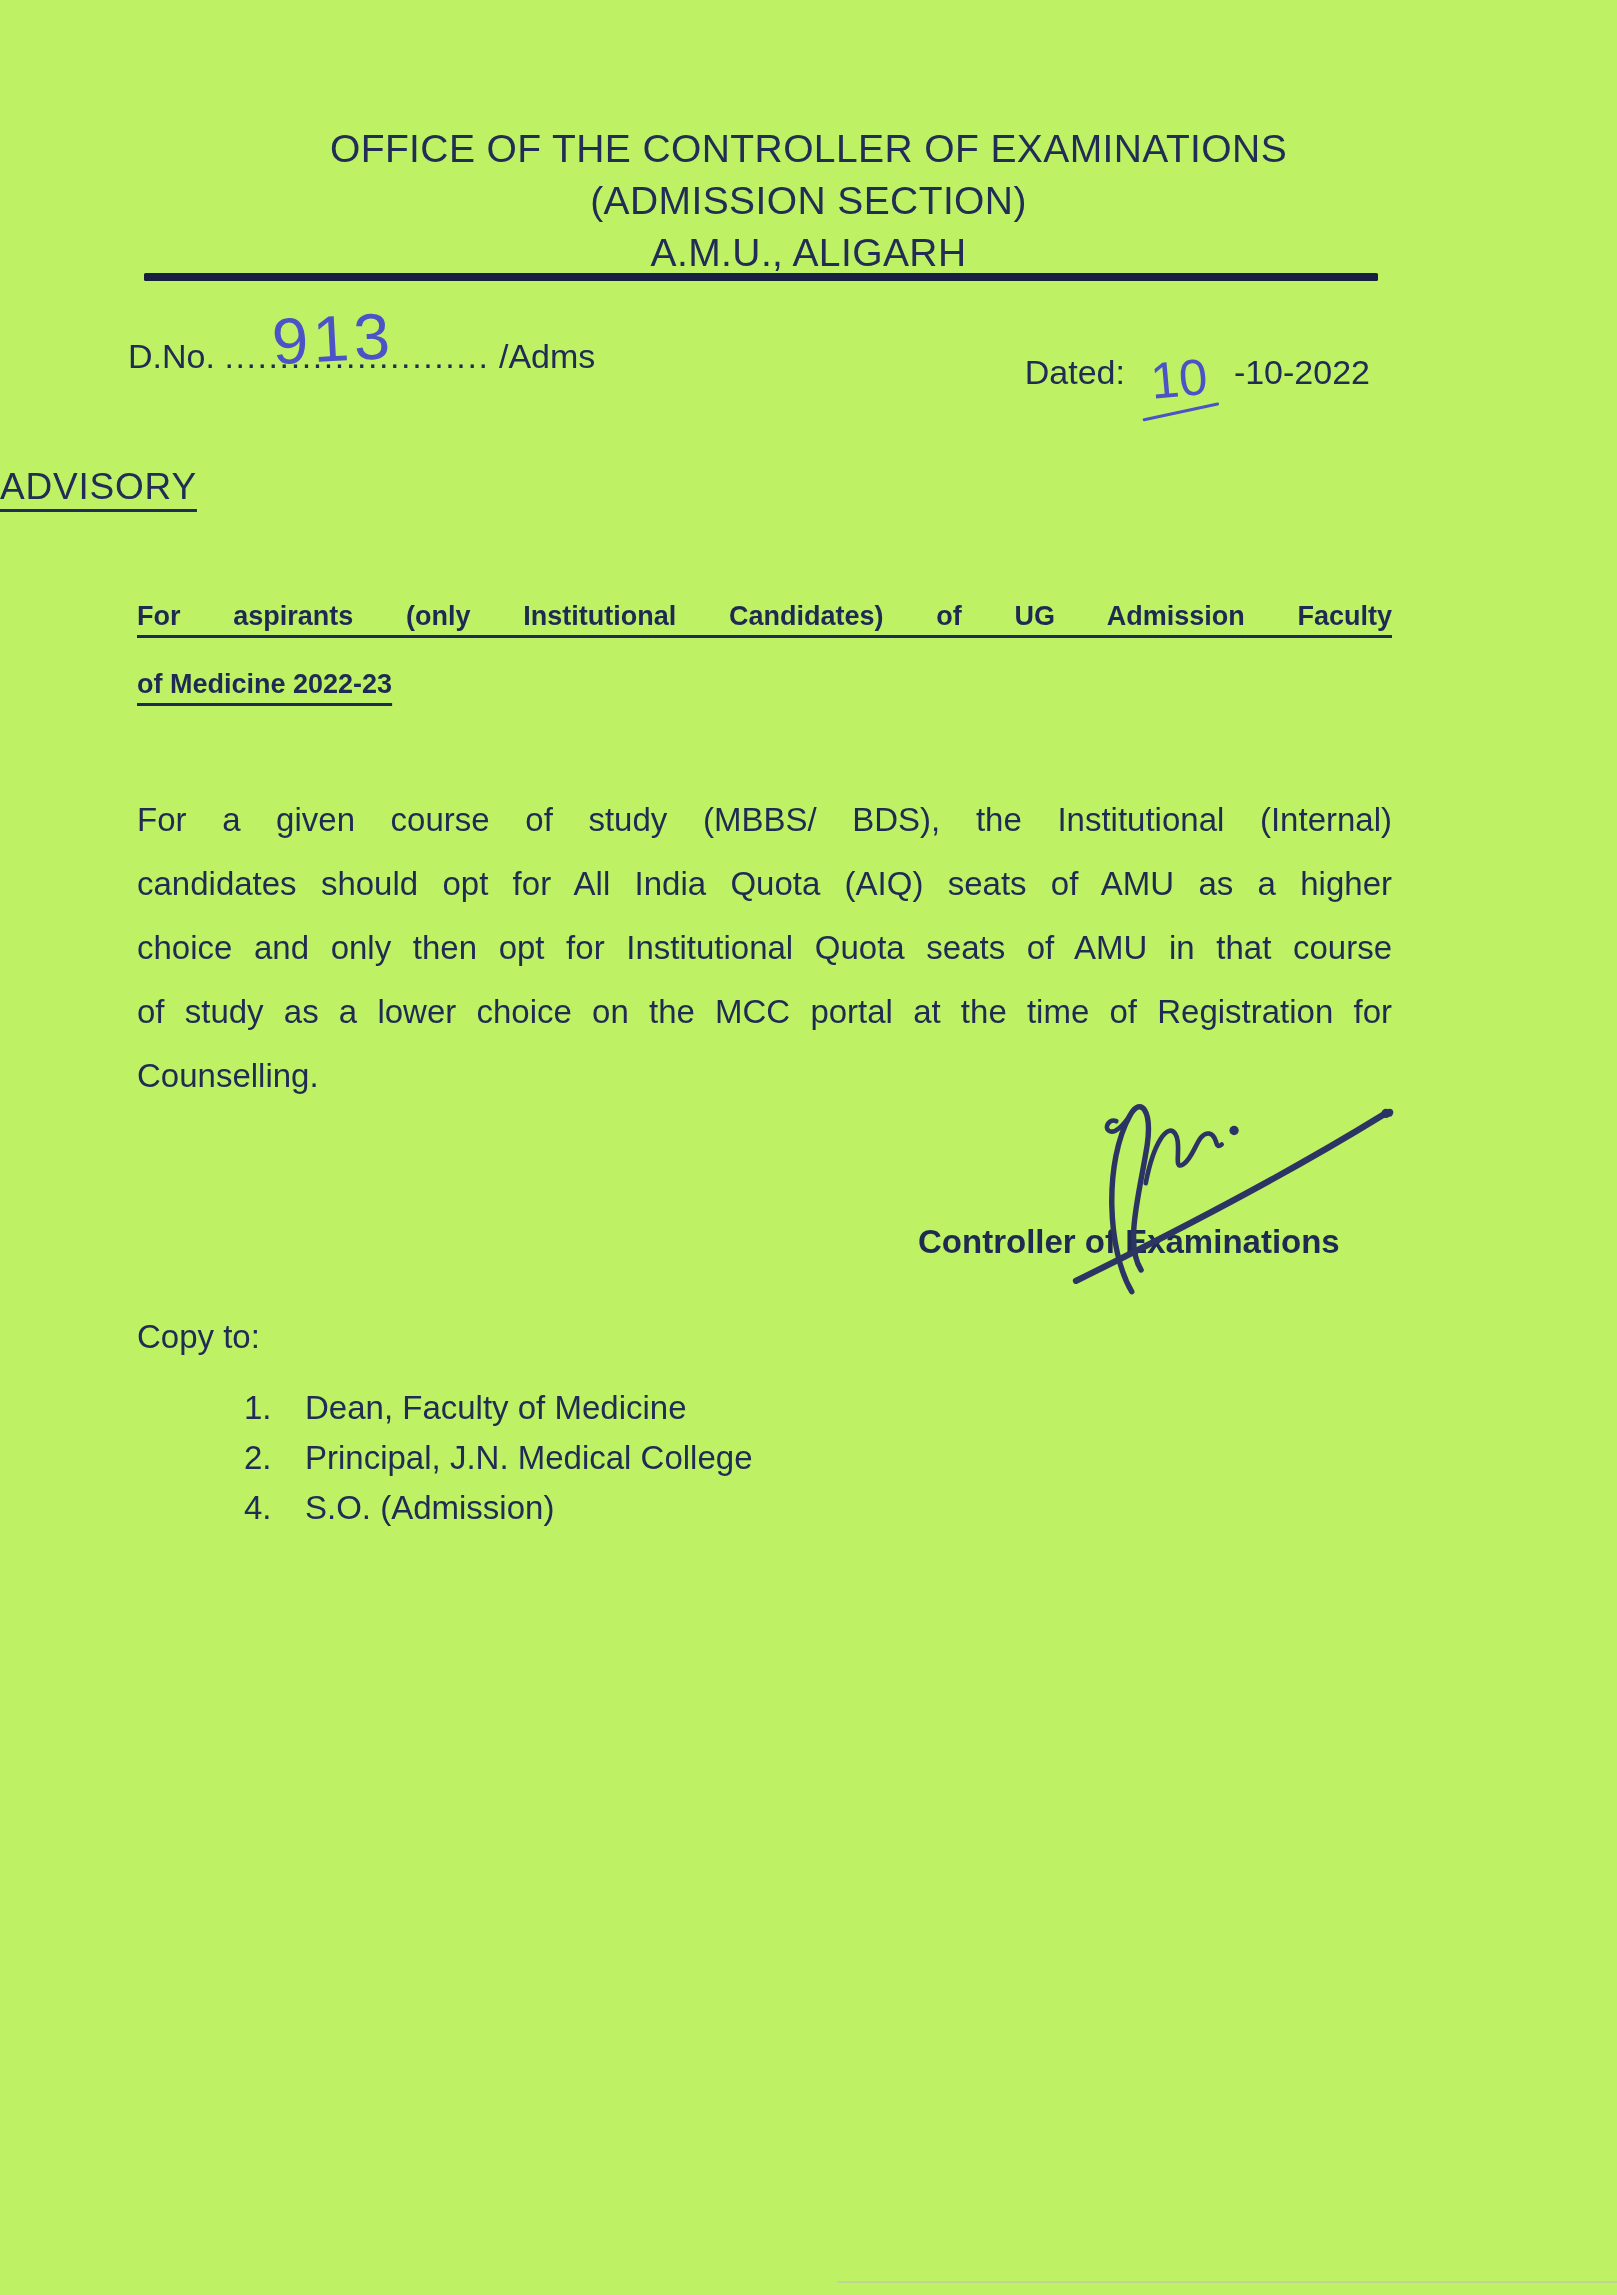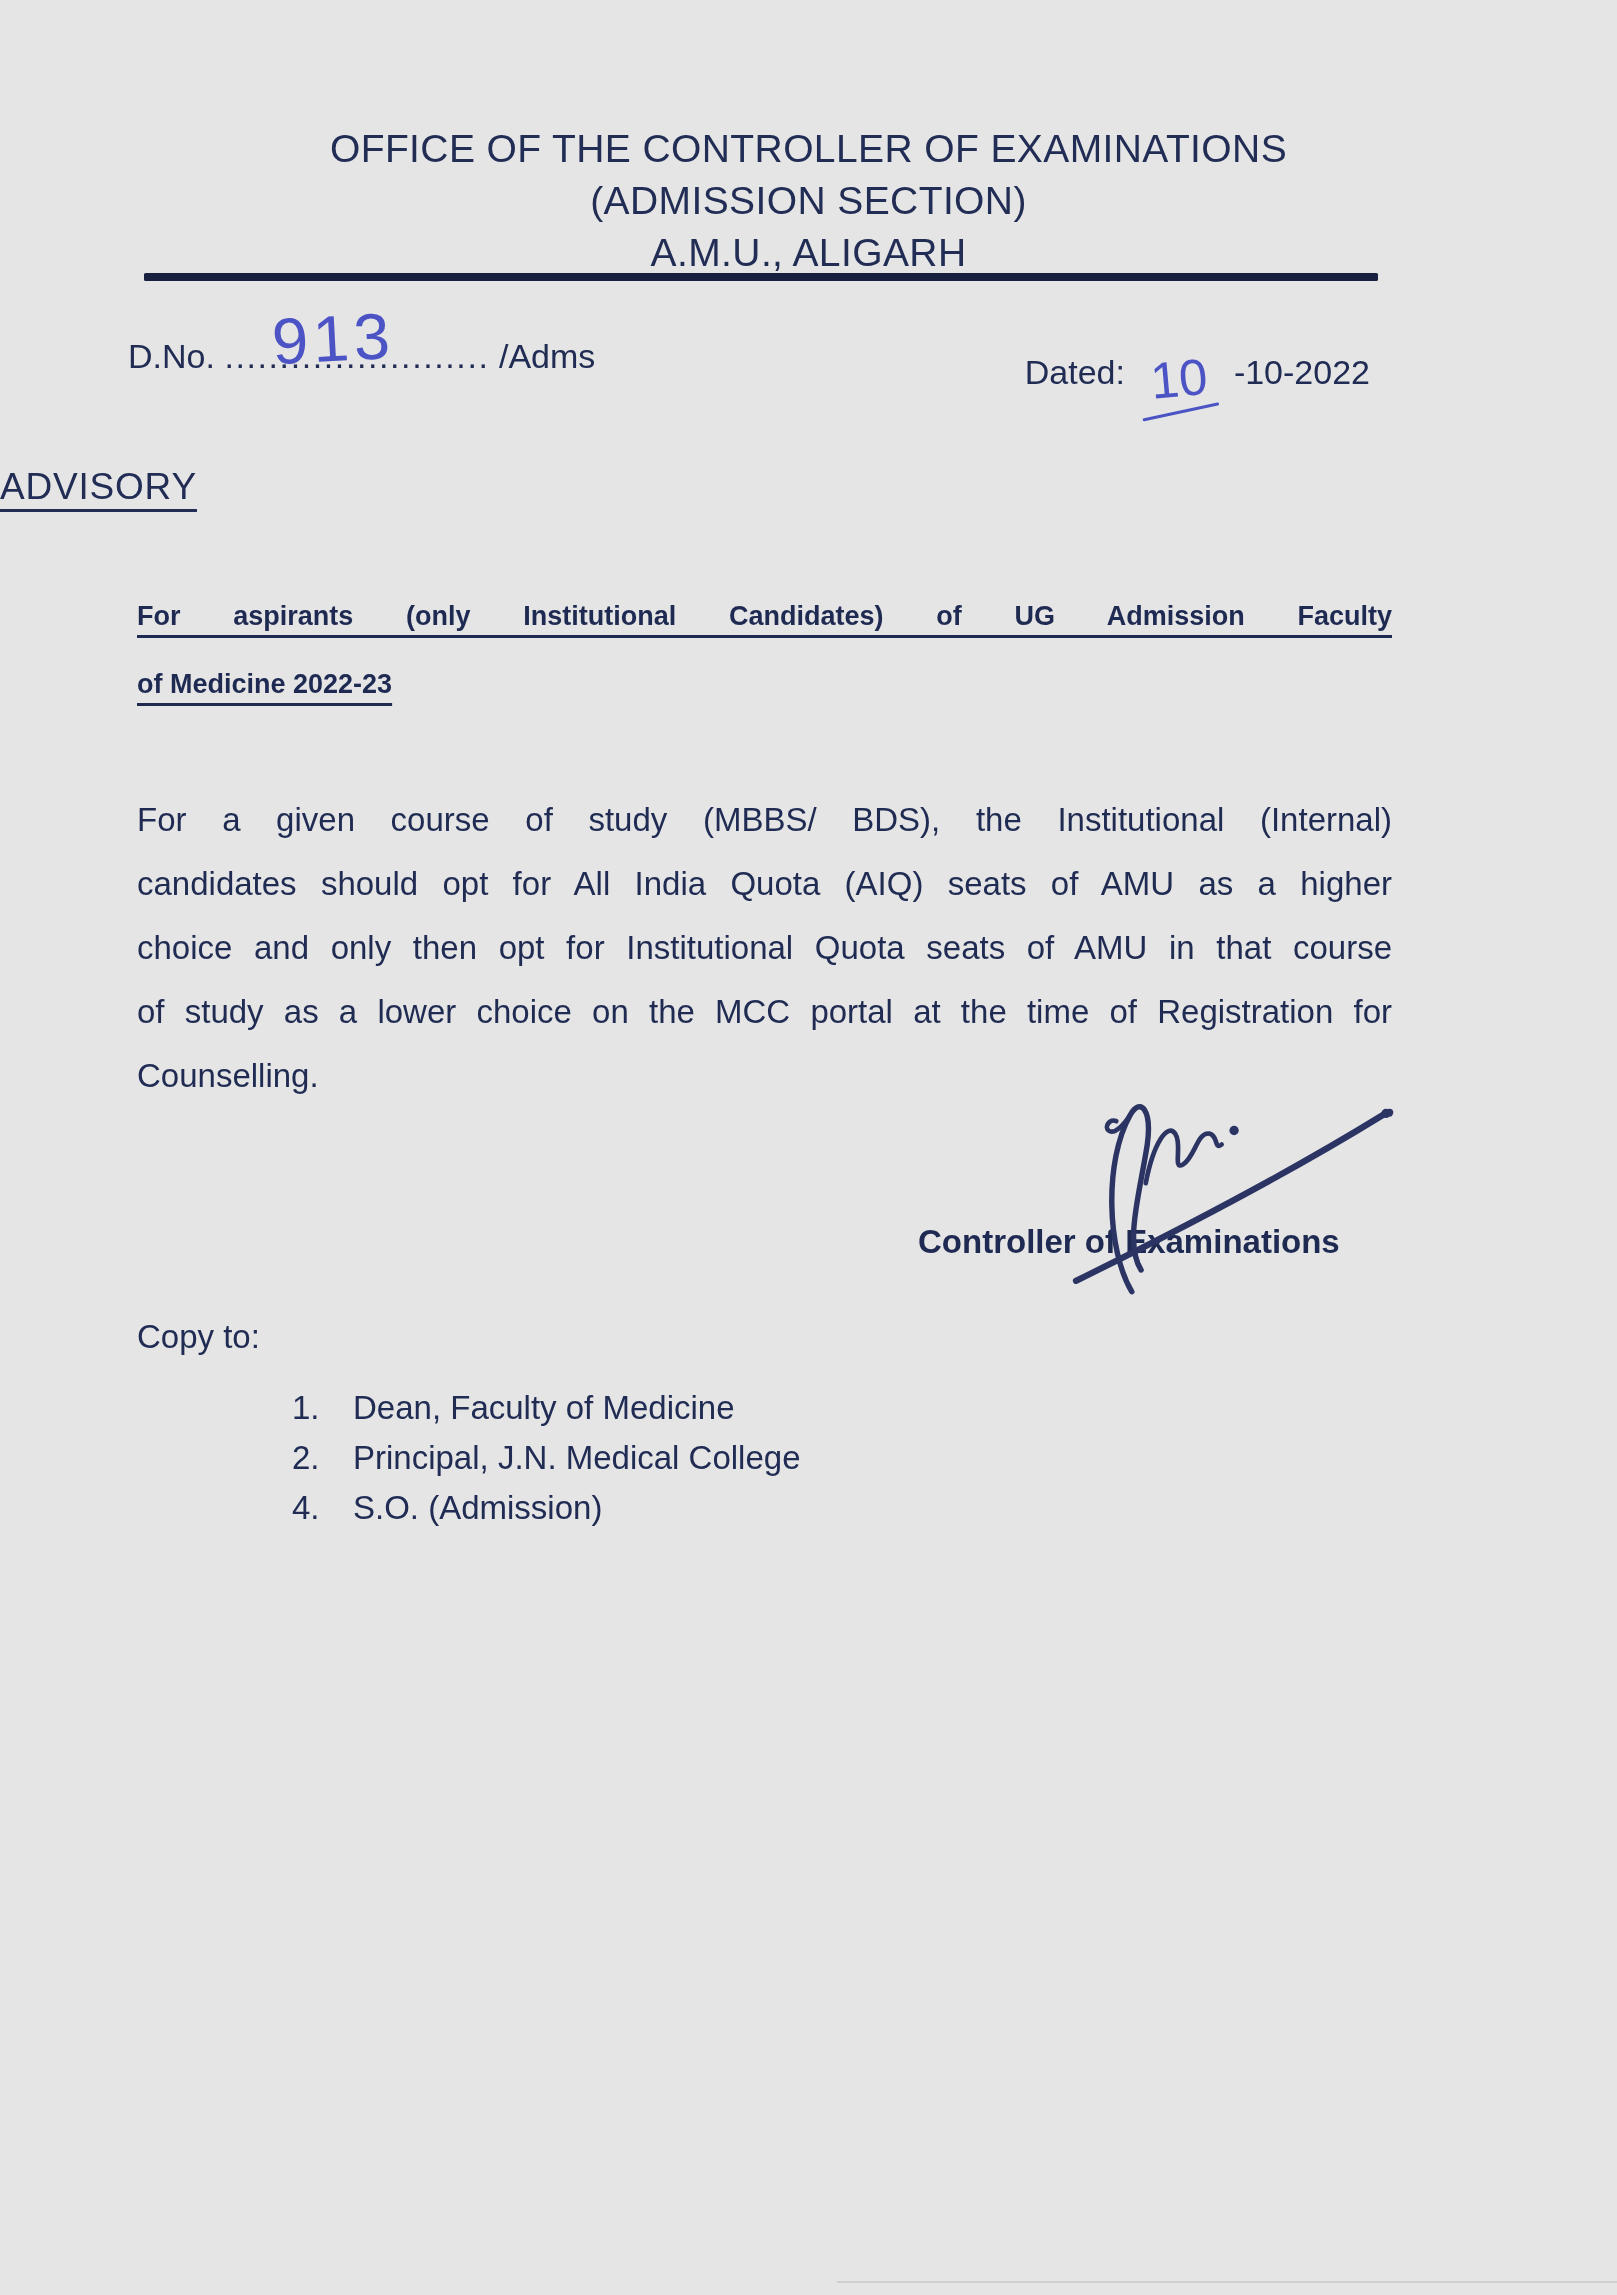--- a/index.html
+++ b/index.html
@@ -1,20 +1,20 @@
 <!DOCTYPE html>
 <html style="font-size:12.4px"><head>
 <meta charset="utf-8">
 <style>
   * { margin:0; padding:0; box-sizing:border-box; }
   html,body { background:#ffffff; }
   .page {
     position:relative;
     width:1617px; height:2295px;
-    background:#e5e5e5;
+    background:#bef264;
     font-family:"Liberation Sans", sans-serif;
     color:#1f2b52;
     overflow:hidden;
   }
   
   .letterhead {
     position:absolute; top:123px; left:0; width:100%;
     text-align:center; font-size:39px; line-height:52px;
     color:#212d55; font-weight:400; letter-spacing:0.4px;
   }
@@ -87,21 +87,21 @@
     width:349px; height:217px;
   }
   .sig-svg path { fill:none; stroke:#2b3463; stroke-linecap:round; stroke-linejoin:round; }
   
   .copy-label {
     position:absolute; top:1318px; left:137px;
     font-size:33px; color:#202c54;
   }
   .copy-list {
     position:absolute; top:1383px; left:244px;
-    font-size:33px; line-height:50px; color:#202c54;margin-left:48px;
+    font-size:33px; line-height:50px; color:#202c54;
   }
   .copy-item .num { display:inline-block; width:61px; }
   
   .scan-line {
     position:absolute; top:2281px; left:837px; width:780px; height:2.3px;
     background:#bdbdbd; opacity:0.55;
   }
 </style>
 </head>
 <body>

